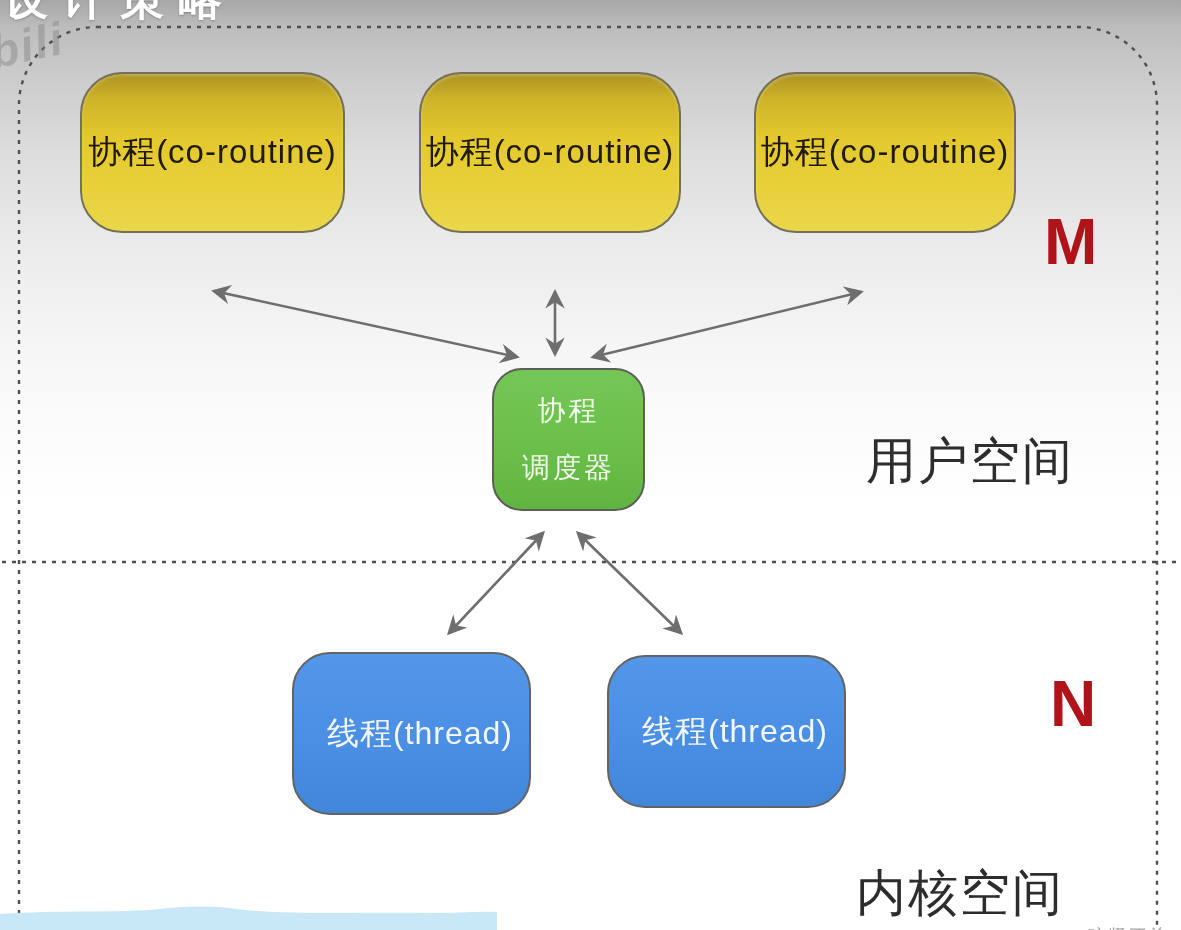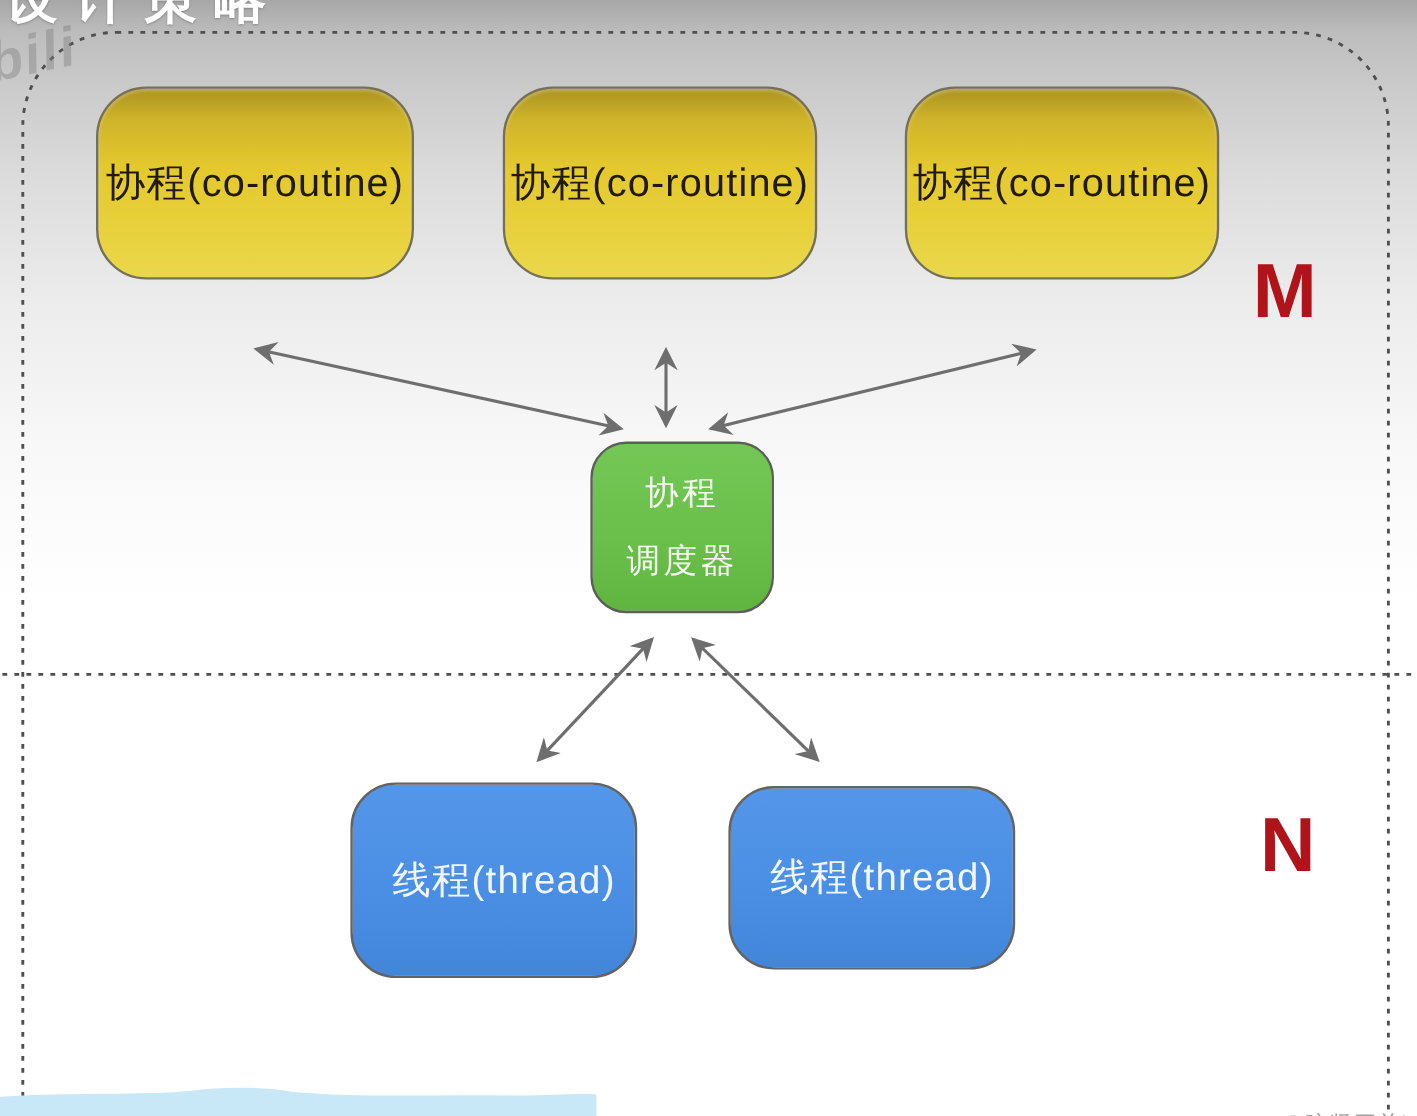--- a/index.html
+++ b/index.html
@@ -131,16 +131,18 @@
   <div class="box thread t1">
     <span>线程(thread)</span>
   </div>
   <div class="box thread t2">
     <span>线程(thread)</span>
   </div>
 
   <div class="red-letter m">M</div>
   <div class="red-letter n">N</div>
 
+  <div class="space-label user">用户空间</div>
+  <div class="space-label kernel">内核空间</div>
 
   <div class="csdn">CSDN @咬紧牙关i</div>
 
 </div>
 
 </body></html>

